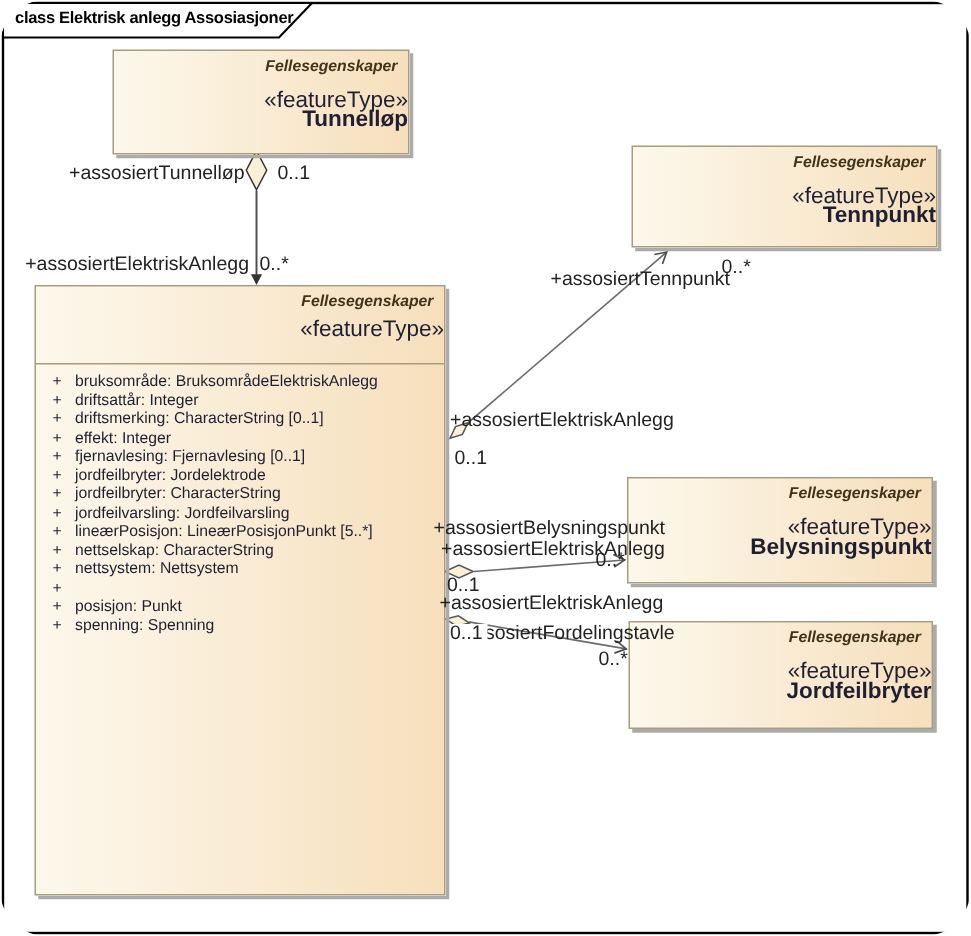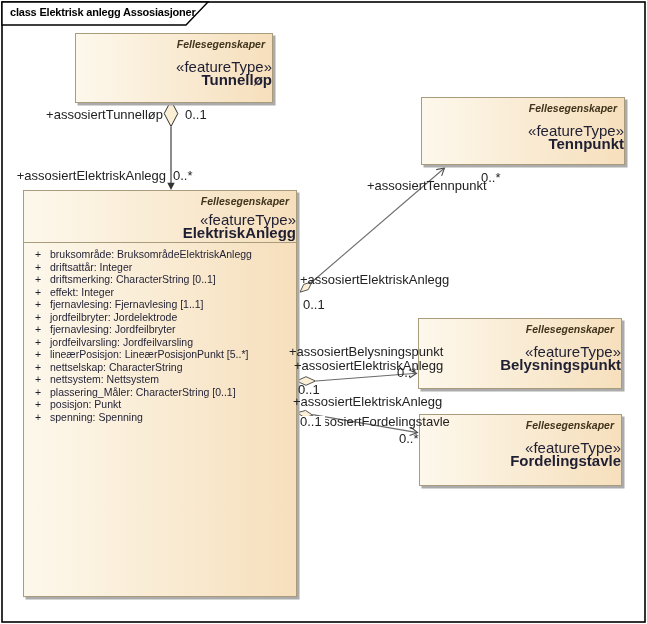--- a/index.html
+++ b/index.html
@@ -1,18 +1,18 @@
 <!DOCTYPE html>
 <html><head>
 <meta charset="utf-8">
 <style>
   html,body { margin:0; padding:0; background:#fff; }
   .canvas {
     position:relative; width:647px; height:624px; background:#ffffff;
-    font-family:"Liberation Sans", sans-serif; overflow:hidden;
+    font-family:"Liberation Sans", sans-serif; overflow:hidden;border-radius:31px;
   }
   svg.overlay { position:absolute; left:0; top:0; width:647px; height:624px; z-index:1; }
   .frame-title {
     position:absolute; left:10px; top:6px; z-index:3;
     font-size:11px; font-weight:bold; color:#000; letter-spacing:-0.2px; white-space:nowrap;
   }
   .uml-box {
     position:absolute; z-index:2; box-sizing:border-box;
     background:linear-gradient(90deg,#fdf8ec 0%,#f6dfbc 100%);
     border:1px solid #a99c7c;
@@ -94,21 +94,20 @@
 
   <div class="uml-box" style="left:421px; top:97px; width:204px; height:68px">
     <div class="pkg">Fellesegenskaper</div>
     <div class="stereo">«featureType»</div>
     <div class="cname">Tennpunkt</div>
   </div>
 
   <div class="uml-box big" style="left:23px; top:190px; width:274px; height:407px">
     <div class="pkg">Fellesegenskaper</div>
     <div class="stereo">«featureType»</div>
-    <div class="cname">ElektriskAnlegg</div>
     <div class="attrs">
 
         <div class="attr-row">
           <span class="vis">+</span>
           <span class="atext">bruksområde: BruksområdeElektriskAnlegg</span>
         </div>
 
         <div class="attr-row">
           <span class="vis">+</span>
           <span class="atext">driftsattår: Integer</span>
@@ -119,31 +118,31 @@
           <span class="atext">driftsmerking: CharacterString [0..1]</span>
         </div>
 
         <div class="attr-row">
           <span class="vis">+</span>
           <span class="atext">effekt: Integer</span>
         </div>
 
         <div class="attr-row">
           <span class="vis">+</span>
-          <span class="atext">fjernavlesing: Fjernavlesing [1..1]</span>
+          <span class="atext">fjernavlesing: Fjernavlesing [0..1]</span>
         </div>
 
         <div class="attr-row">
           <span class="vis">+</span>
           <span class="atext">jordfeilbryter: Jordelektrode</span>
         </div>
 
         <div class="attr-row">
           <span class="vis">+</span>
-          <span class="atext">fjernavlesing: Jordfeilbryter</span>
+          <span class="atext">jordfeilbryter: CharacterString</span>
         </div>
 
         <div class="attr-row">
           <span class="vis">+</span>
           <span class="atext">jordfeilvarsling: Jordfeilvarsling</span>
         </div>
 
         <div class="attr-row">
           <span class="vis">+</span>
           <span class="atext">lineærPosisjon: LineærPosisjonPunkt [5..*]</span>
@@ -154,21 +153,20 @@
           <span class="atext">nettselskap: CharacterString</span>
         </div>
 
         <div class="attr-row">
           <span class="vis">+</span>
           <span class="atext">nettsystem: Nettsystem</span>
         </div>
 
         <div class="attr-row">
           <span class="vis">+</span>
-          <span class="atext">plassering_Måler: CharacterString [0..1]</span>
         </div>
 
         <div class="attr-row">
           <span class="vis">+</span>
           <span class="atext">posisjon: Punkt</span>
         </div>
 
         <div class="attr-row">
           <span class="vis">+</span>
           <span class="atext">spenning: Spenning</span>
@@ -178,21 +176,21 @@
 
   <div class="uml-box" style="left:418px; top:318px; width:204px; height:71px">
     <div class="pkg">Fellesegenskaper</div>
     <div class="stereo">«featureType»</div>
     <div class="cname">Belysningspunkt</div>
   </div>
 
   <div class="uml-box" style="left:419px; top:414px; width:203px; height:72px">
     <div class="pkg">Fellesegenskaper</div>
     <div class="stereo">«featureType»</div>
-    <div class="cname">Fordelingstavle</div>
+    <div class="cname">Jordfeilbryter</div>
   </div>
 
   <div class="lbl r" style="left:13px;  top:109px; width:150px;">+assosiertTunnelløp</div>
   <div class="lbl" style="left:185px; top:109px;">0..1</div>
   <div class="lbl r" style="left:16px;  top:170px; width:150px;">+assosiertElektriskAnlegg</div>
   <div class="lbl" style="left:173px; top:170px;">0..*</div>
 
   <div class="lbl" style="left:367px; top:180px;">+assosiertTennpunkt</div>
   <div class="lbl" style="left:481px; top:172px;">0..*</div>
   <div class="lbl" style="left:300px; top:274px;">+assosiertElektriskAnlegg</div>

